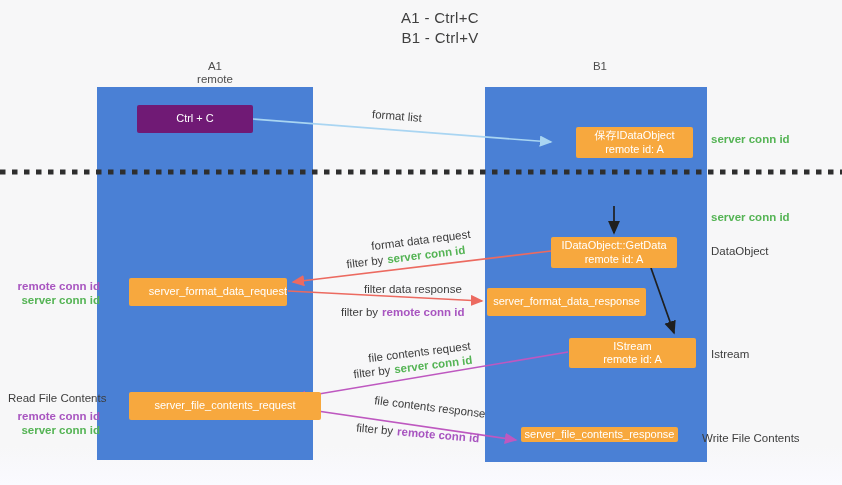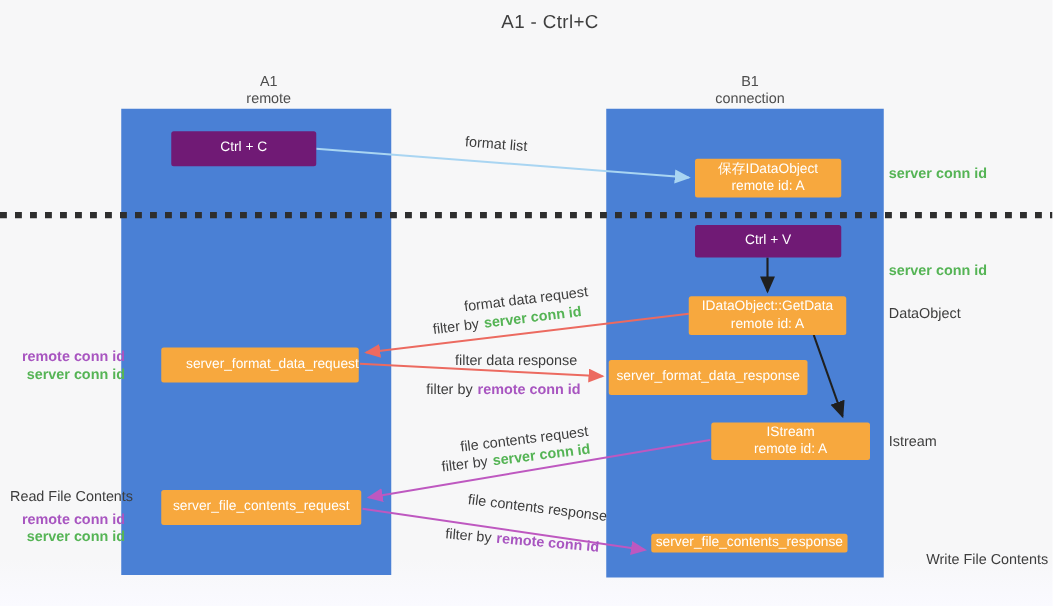--- a/index.html
+++ b/index.html
@@ -31,27 +31,27 @@
 
   .node{
     position:absolute;z-index:4;color:#fff;text-align:center;
     font-size:11px;line-height:13.5px;border-radius:2px;
     display:flex;flex-direction:column;justify-content:center;
   }
   .green{background:#701a75;}
   .orange{background:#f7a83e;}
 
   .n-ctrlc{left:137px;top:105px;width:116px;height:28px;}
-  .n-save{left:556px;top:127px;width:117px;height:31px;}
+  .n-save{left:576px;top:127px;width:117px;height:31px;}
   .n-ctrlv{left:556px;top:180px;width:117px;height:26px;}
   .n-getdata{left:551px;top:237px;width:126px;height:31px;}
   .n-fmtreq{left:129px;top:278px;width:158px;height:28px;text-align:right;}
   .n-fmtresp{left:487px;top:288px;width:159px;height:28px;}
   .n-istream{left:569px;top:338px;width:127px;height:30px;}
-  .n-filereq{left:129px;top:392px;width:160px;height:28px;}
+  .n-filereq{left:129px;top:392px;width:192px;height:28px;}
   .n-fileresp{left:521px;top:427px;width:157px;height:15px;}
 
   .lbl{
     position:absolute;z-index:5;font-size:11.5px;color:#3d3d3d;
     white-space:nowrap;
   }
   .green-t{color:#55b455;font-weight:700;}
   .purple-t{color:#a855c0;font-weight:700;}
   .lbl-prefix{margin-right:4px;}
   .side-right{left:711px;}
@@ -64,29 +64,29 @@
   .rot-p7{transform:rotate(7deg);}
   .rot-p5{transform:rotate(5deg);}
 </style>
 </head>
 <body>
 
 <div class="canvas">
 
   <div class="title">
     <div>A1 - Ctrl+C</div>
+    <div>B1 - Ctrl+V</div>
   </div>
 
   <div class="colhead colhead-a1">
     <div>A1</div>
     <div>remote</div>
   </div>
   <div class="colhead colhead-b1">
     <div>B1</div>
-    <div>connection</div>
   </div>
 
   <div class="lane lane-a1"></div>
   <div class="lane lane-b1"></div>
 
   <svg class="overlay" width="842" height="485">
     <defs>
       <marker id="ah-blue" markerWidth="9" markerHeight="8" refX="7" refY="3.5" orient="auto">
         <path d="M0,0 L8,3.5 L0,7 z" fill="#a9d5f2"></path>
       </marker>
@@ -120,23 +120,20 @@
 
   <div class="node green n-ctrlc">
     <div>Ctrl + C</div>
   </div>
 
   <div class="node orange n-save">
     <div>保存IDataObject</div>
     <div>remote id: A</div>
   </div>
 
-  <div class="node green n-ctrlv">
-    <div>Ctrl + V</div>
-  </div>
 
   <div class="node orange n-getdata">
     <div>IDataObject::GetData</div>
     <div>remote id: A</div>
   </div>
 
   <div class="node orange n-fmtreq">
     <div>server_format_data_request</div>
   </div>
 
@@ -176,21 +173,21 @@
 
   <div class="lbl rot-p7" style="left:374px;top:401px;">file contents response</div>
   <div class="lbl rot-p5" style="left:356px;top:427px;">
     <span class="lbl-prefix">filter by</span><span class="purple-t">remote conn id</span>
   </div>
 
   <div class="lbl green-t side-right" style="top:133px;">server conn id</div>
   <div class="lbl green-t side-right" style="top:211px;">server conn id</div>
   <div class="lbl side-right" style="top:245px;">DataObject</div>
   <div class="lbl side-right" style="top:348px;">Istream</div>
-  <div class="lbl" style="left:741px;top:432px;margin-top:10px;">Write File Contents</div>
+  <div class="lbl" style="left:702px;top:432px;">Write File Contents</div>
 
   <div class="left-ids" style="top:279px;">
     <div class="purple-t">remote conn id</div>
     <div class="green-t">server conn id</div>
   </div>
   <div class="lbl" style="left:8px;top:392px;">Read File Contents</div>
   <div class="left-ids" style="top:409px;">
     <div class="purple-t">remote conn id</div>
     <div class="green-t">server conn id</div>
   </div>

